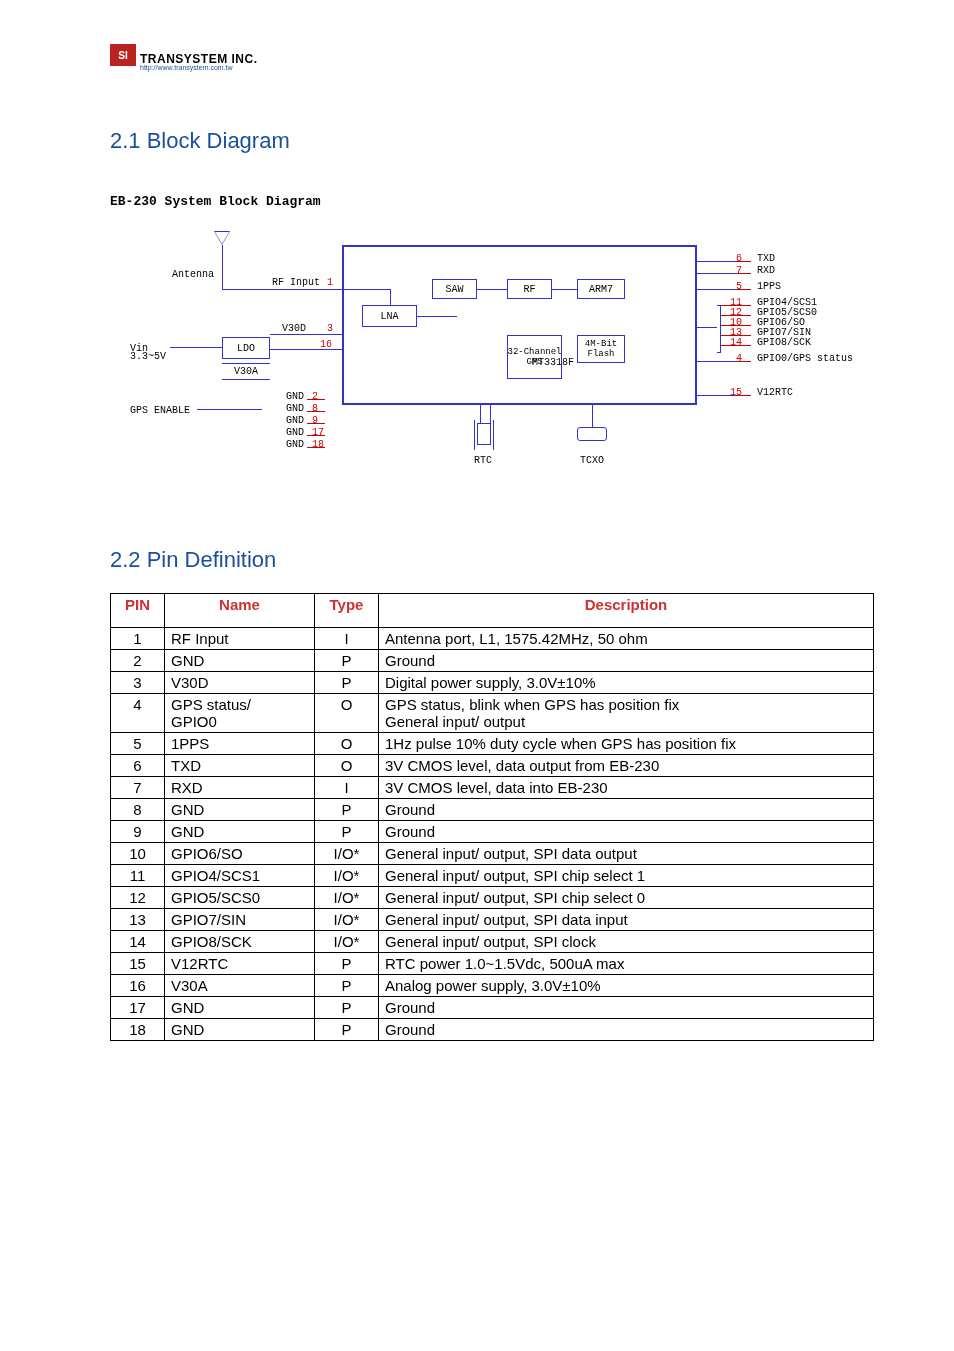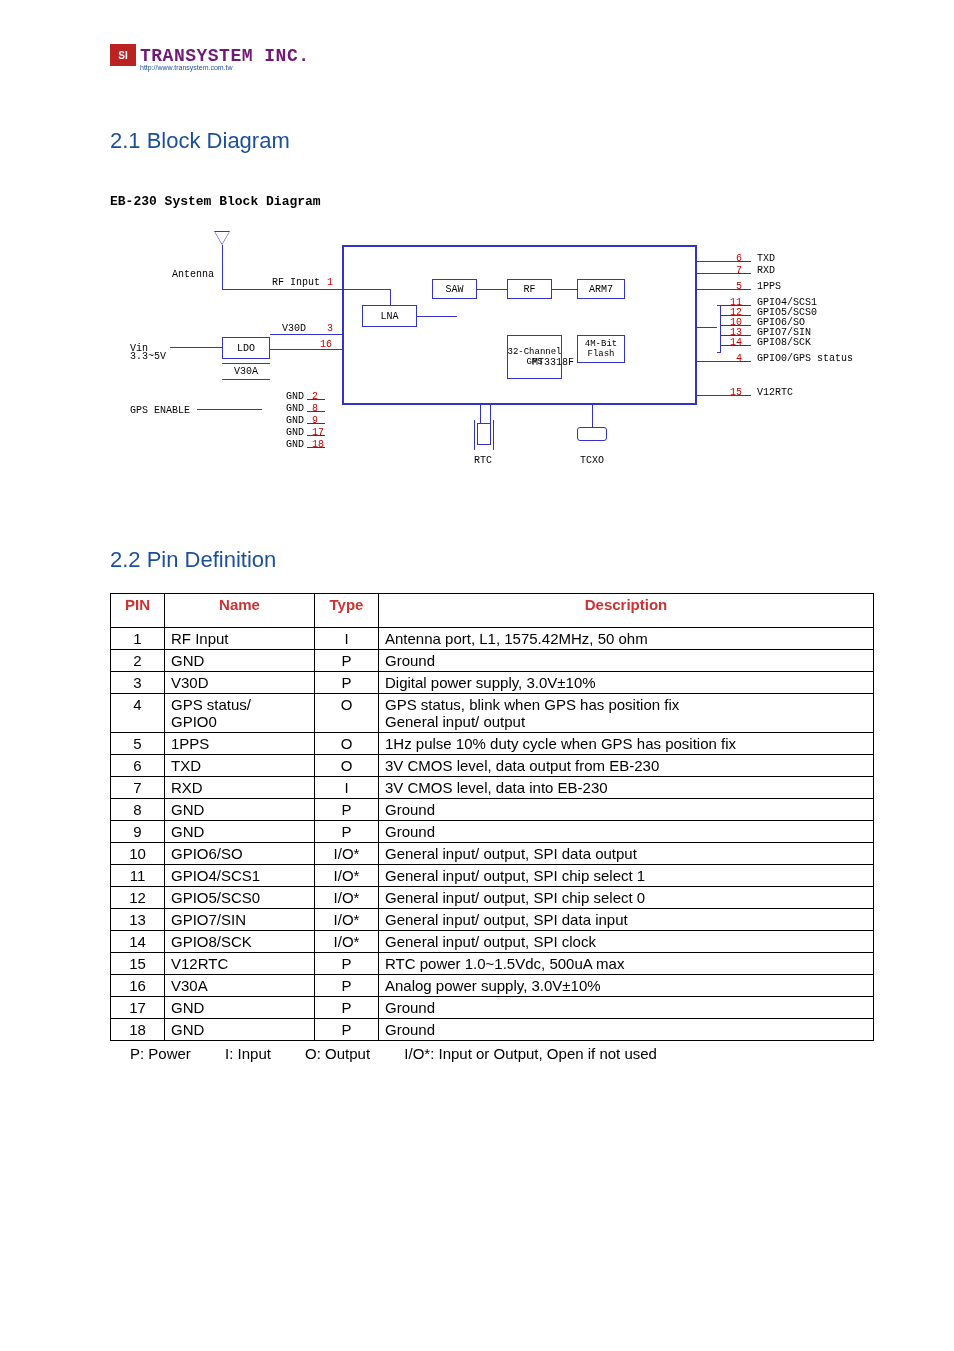--- a/index.html
+++ b/index.html
@@ -27,25 +27,24 @@
     height: 22px;
     background: #b22;
     display: flex;
     align-items: center;
     justify-content: center;
     color: #fff;
     font-size: 10px;
     font-weight: bold;
   }
   .logo-text {
-    color: #701a75;
+    color: #000000;
     font-weight: bold;
-    font-size: 18px;
+    font-size: 12px;
     letter-spacing: 0.5px;
-    font-family: Liberation Mono, monospace;
   }
   .logo-sub {
     color: #1a4f9e;
     font-size: 7px;
     position: absolute;
     top: 20px;
     left: 30px;
   }
   .section-title {
     color: #1a4f9e;
@@ -397,21 +396,15 @@
             <td style="white-space:pre-line">Ground</td>
           </tr>
           <tr>
             <td class="c">18</td>
             <td style="white-space:pre-line">GND</td>
             <td class="c">P</td>
             <td style="white-space:pre-line">Ground</td>
           </tr>
         </tbody>
     </table>
-    <div class="legend">
-      <span>P: Power</span>
-      <span>I: Input</span>
-      <span>O: Output</span>
-      <span>I/O*: Input or Output, Open if not used</span>
-    </div>
   </div>
 
 </div>
 
 </body></html>

